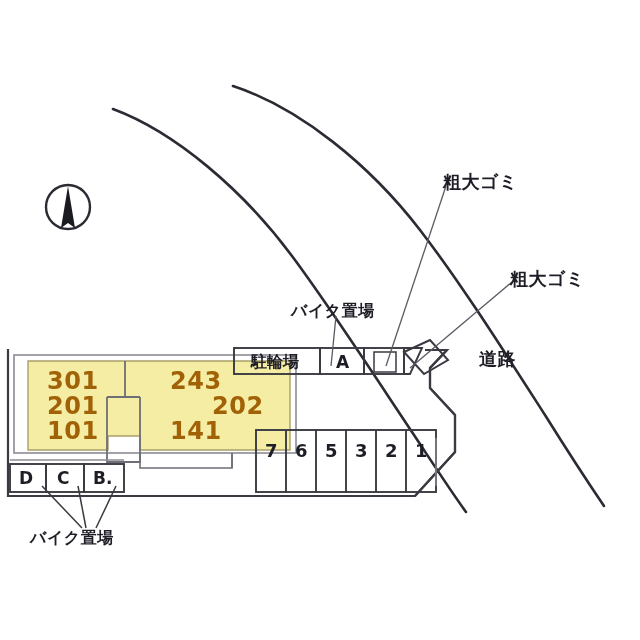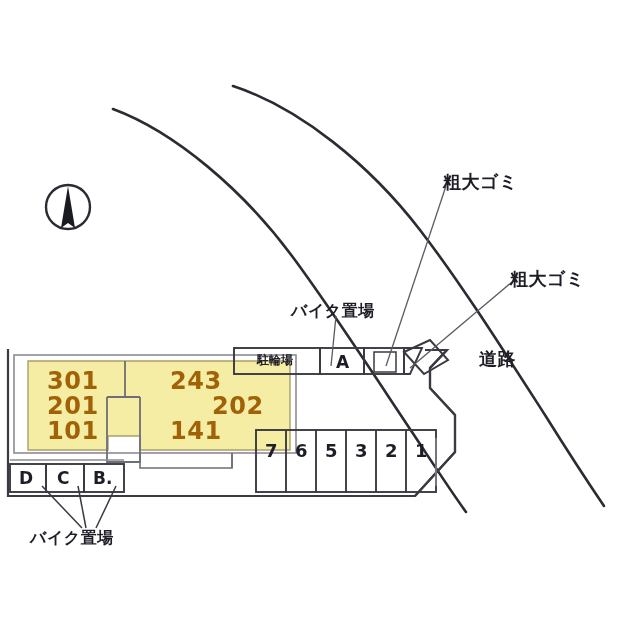--- a/index.html
+++ b/index.html
@@ -146,21 +146,21 @@
   </svg>
 
   <div class="unit-num" style="left:47px; top:367px;">301</div>
   <div class="unit-num" style="left:47px; top:392px;">201</div>
   <div class="unit-num" style="left:47px; top:417px;text-align:right;">101</div>
 
   <div class="unit-num" style="left:170px; top:367px;">243</div>
   <div class="unit-num" style="left:170px; top:392px;margin-left:42px;">202</div>
   <div class="unit-num" style="left:170px; top:417px;">141</div>
 
-  <div class="cell-txt lbl-jp" style="left:257px; top:352px; font-size:12px;">駐輪場</div>
+  <div class="cell-txt lbl-jp" style="left:251px; top:352px; font-size:16px;">駐輪場</div>
   <div class="cell-txt" style="left:336px; top:352px; font-size:17px;">A</div>
 
   <div class="cell-txt" style="left:19px; top:468px; font-size:17px;">D</div>
   <div class="cell-txt" style="left:57px; top:468px; font-size:17px;">C</div>
   <div class="cell-txt" style="left:93px; top:468px; font-size:17px;">B.</div>
 
   <div class="park-num" style="left:265px; top:440px;">7</div>
   <div class="park-num" style="left:295px; top:440px;">6</div>
   <div class="park-num" style="left:325px; top:440px;">5</div>
   <div class="park-num" style="left:355px; top:440px;">3</div>

